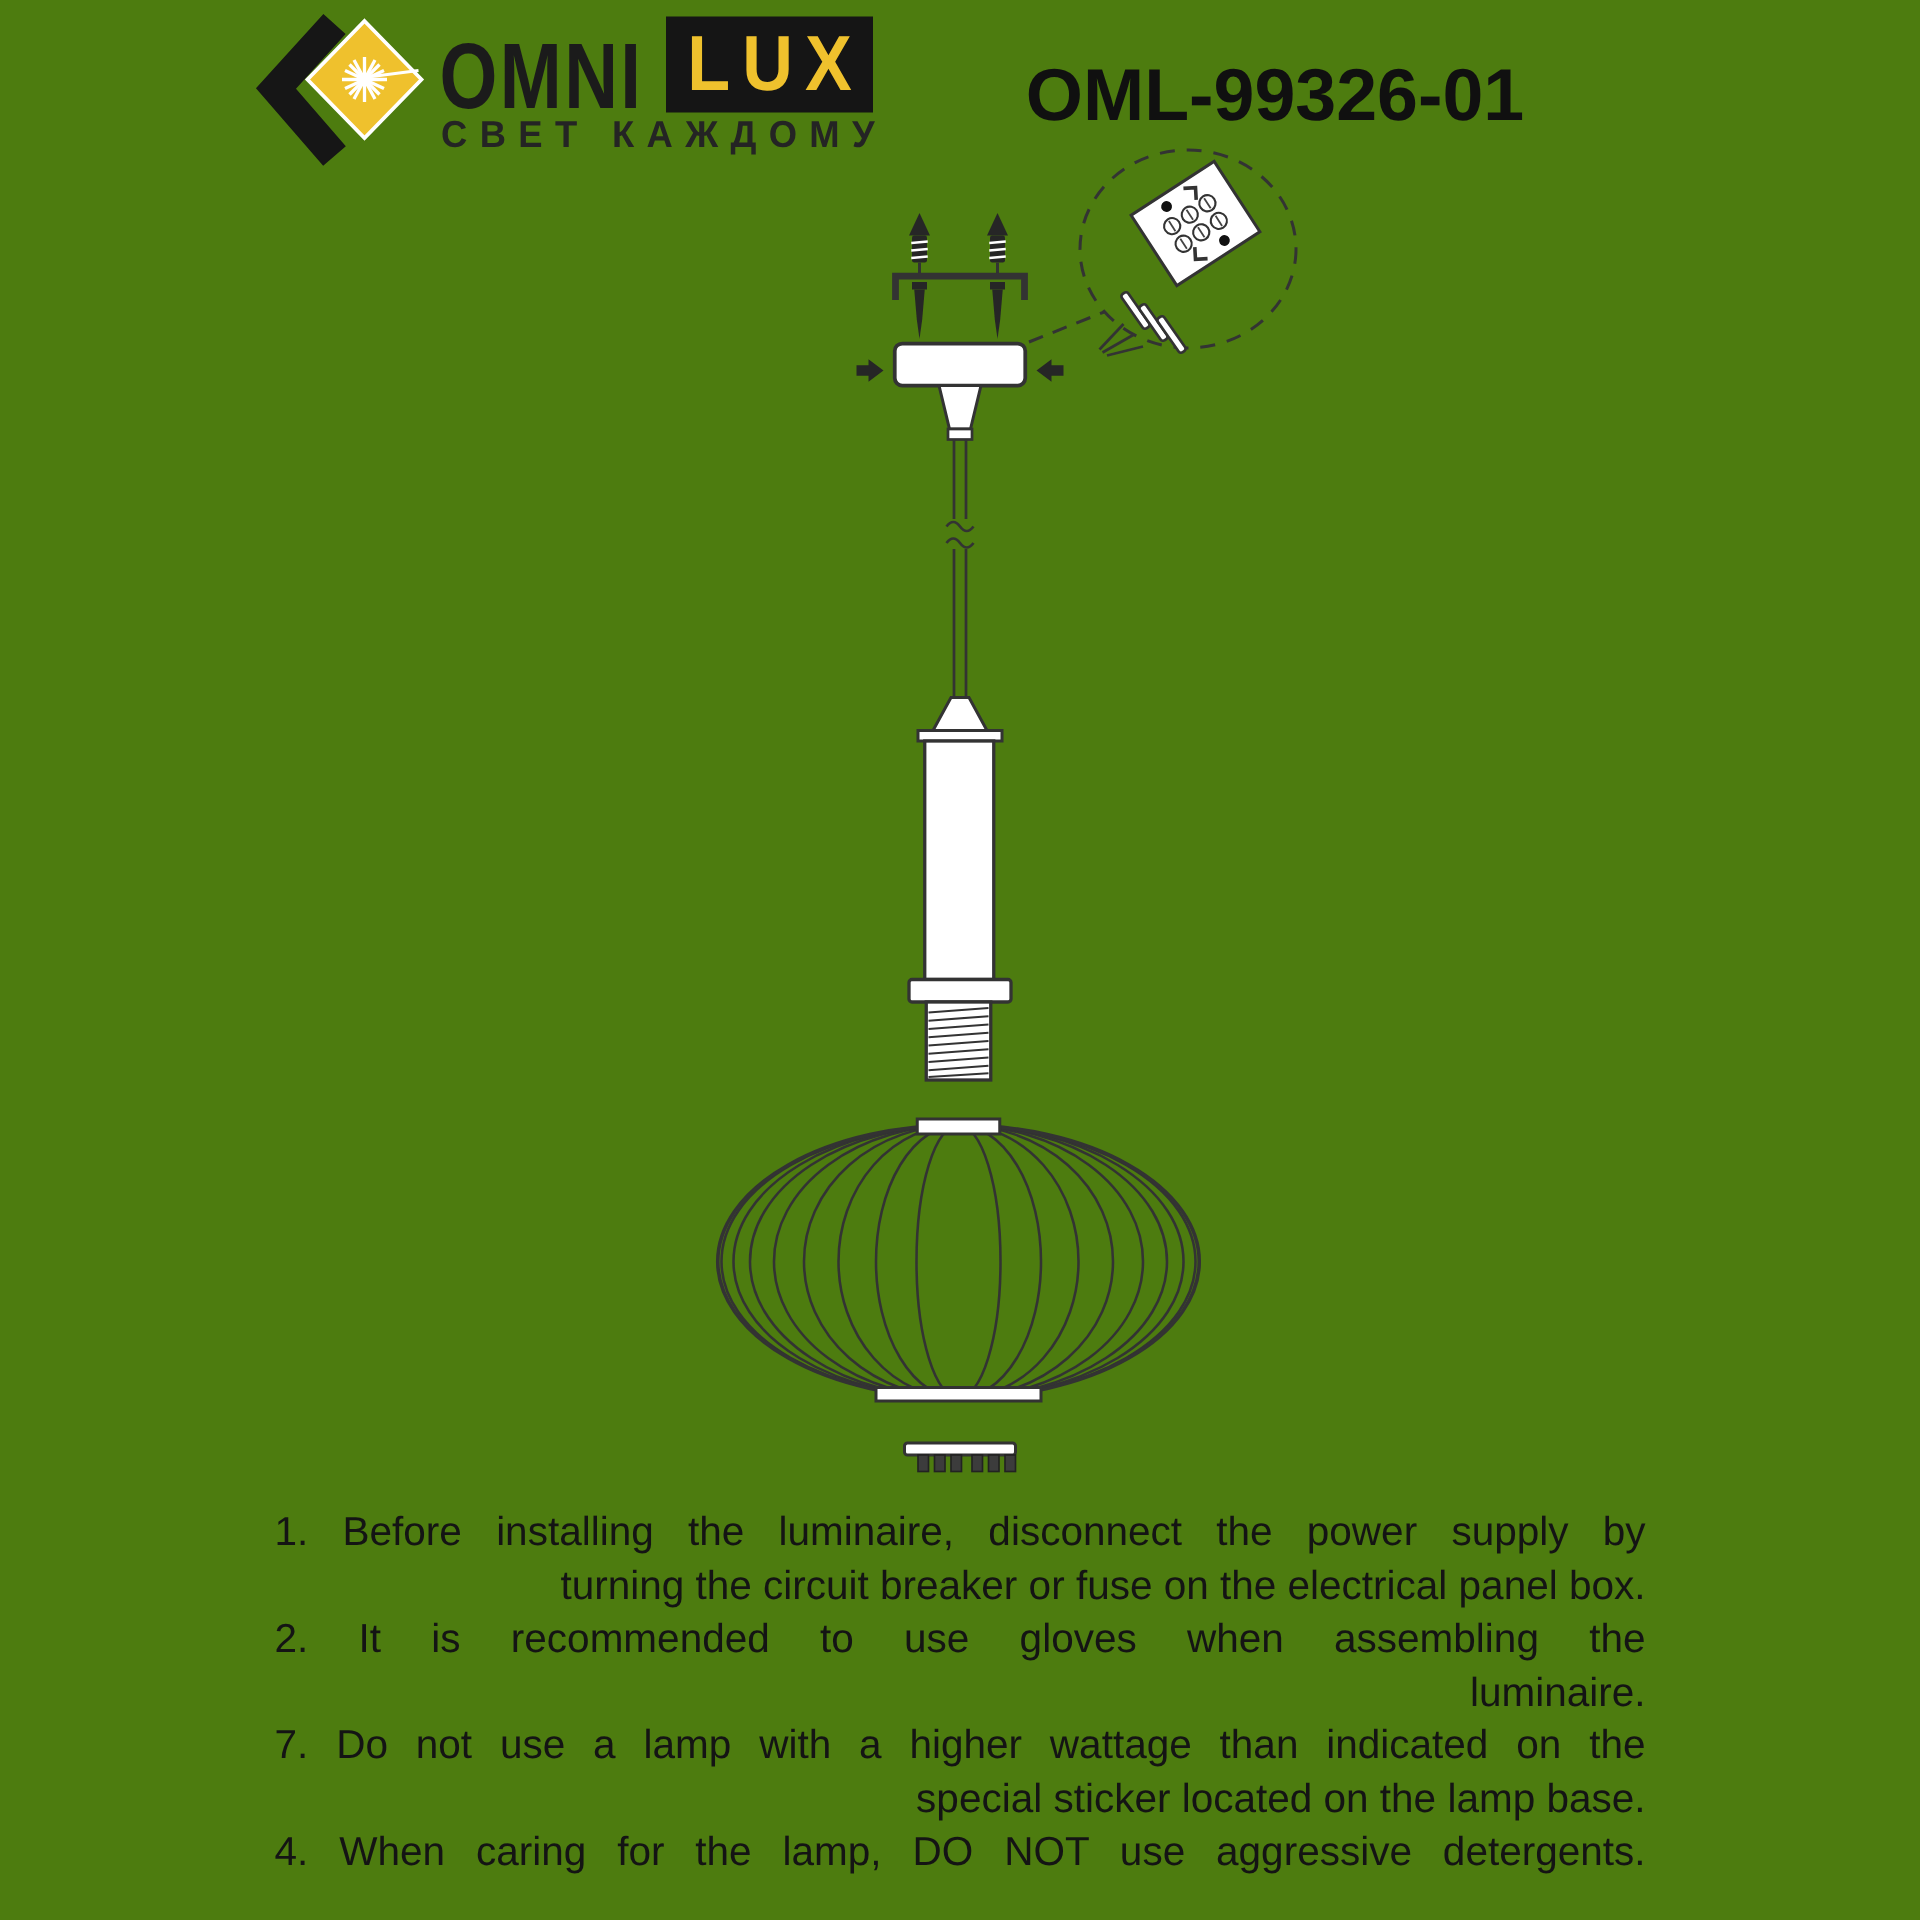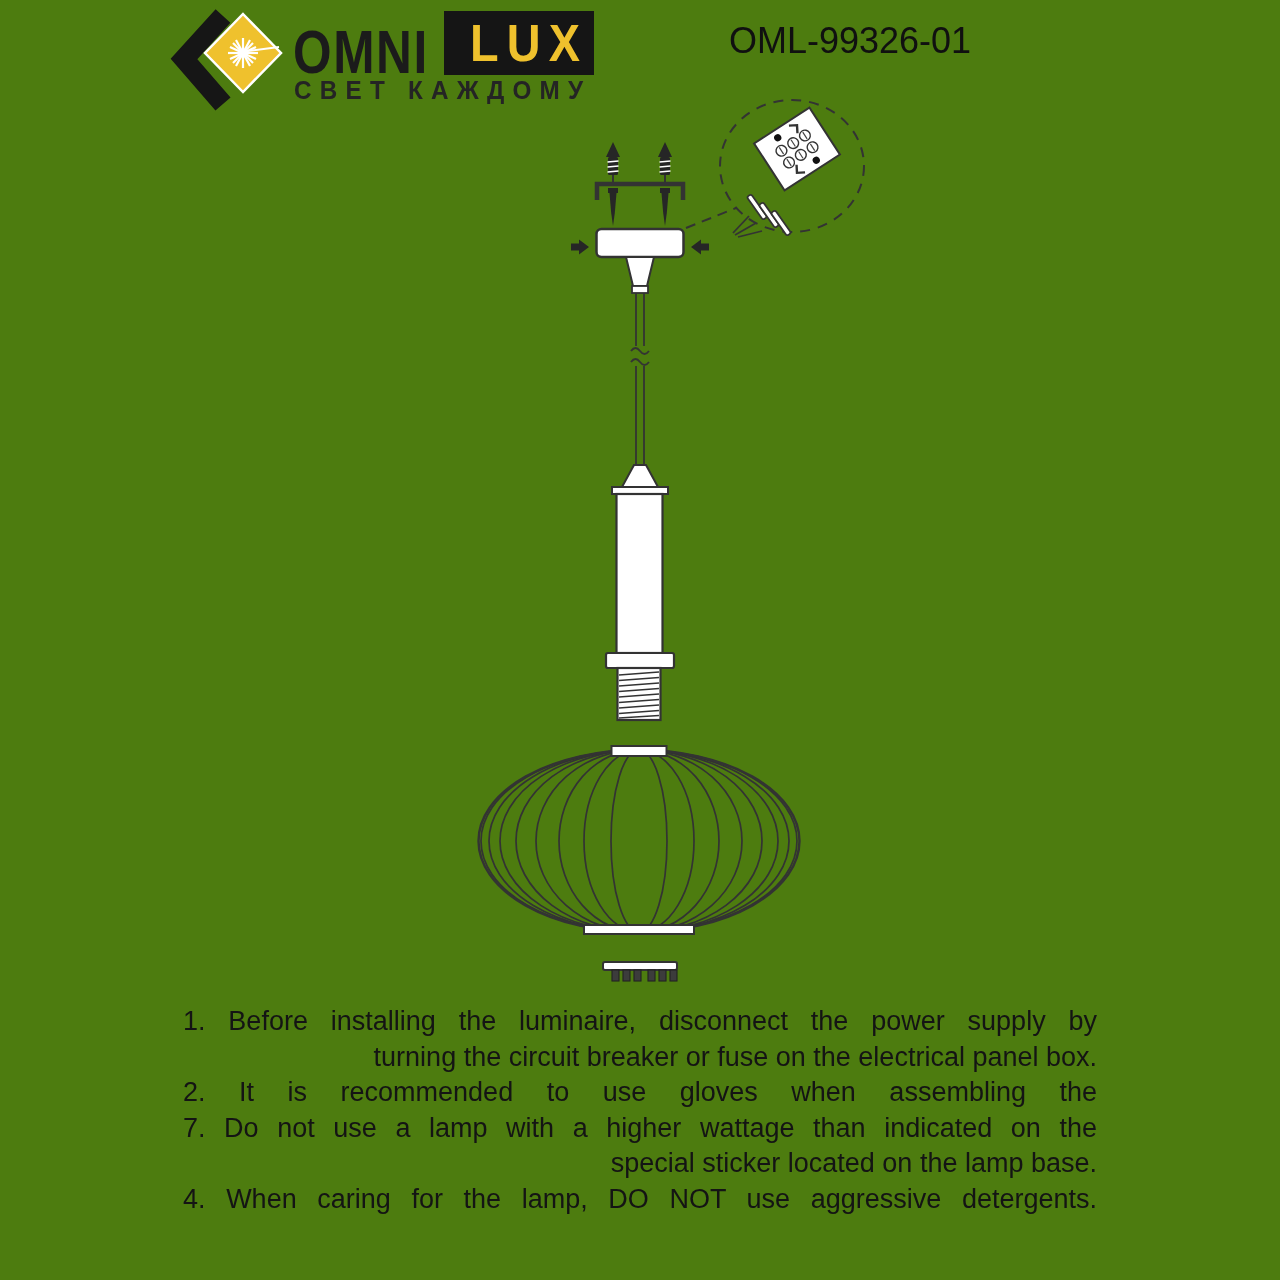--- a/index.html
+++ b/index.html
@@ -11,36 +11,36 @@
   }
   
   .logo-mark{position:absolute;left:163px;top:7px;width:128px;height:106px;}
   .brand-word1{
     position:absolute;left:293px;top:16px;font-size:62px;font-weight:600;
     letter-spacing:2px;color:#1b1b1b;transform:scaleX(.80);transform-origin:left top;
     white-space:nowrap;
   }
   .lux-box{
     position:absolute;left:444px;top:11px;width:138px;height:64px;
-    background:#151515;display:flex;align-items:center;justify-content:center;padding-left:12px;
+    background:#151515;display:flex;align-items:center;justify-content:center;
   }
   .brand-word2{
     font-size:52px;font-weight:700;letter-spacing:9px;
     color:var(--brand-yellow,#EFC12D);transform:scaleX(.9);
     padding-left:9px; 
     white-space:nowrap;
   }
   .brand-tagline{
     position:absolute;left:294px;top:76px;font-size:25px;font-weight:600;
     letter-spacing:8.5px;color:#242424;transform:scaleX(.97);transform-origin:left top;
     white-space:nowrap;
   }
   .model-number{
-    position:absolute;left:650px;top:20px;width:400px;text-align:center;
-    font-size:36px;font-weight:400;letter-spacing:0px;color:#101010;
+    position:absolute;left:650px;top:36px;width:400px;text-align:center;
+    font-size:49px;font-weight:700;letter-spacing:0px;color:#101010;
     white-space:nowrap;
   }
   
   .diagram{position:absolute;left:0;top:0;width:1280px;height:1280px;}
   .ln{stroke:#333;fill:none;}
   .lnw{stroke:#333;fill:#fff;}
   .solid{fill:#262626;stroke:none;}
   
   .instructions{
     position:absolute;left:183px;top:1004px;width:914px;
@@ -221,18 +221,19 @@
         <rect x="659" y="970" width="7" height="11"></rect>
         <rect x="670" y="970" width="7" height="11"></rect>
       </g>
     </g>
   </svg>
 
   <div class="instructions" id="instructions">
       <div class="iline">1. Before installing the luminaire, disconnect the power supply by</div>
       <div class="iline last">turning the circuit breaker or fuse on the electrical panel box.</div>
       <div class="iline">2. It is recommended to use gloves when assembling the</div>
+      <div class="iline last">luminaire.</div>
       <div class="iline">7. Do not use a lamp with a higher wattage than indicated on the</div>
       <div class="iline last">special sticker located on the lamp base.</div>
       <div class="iline">4. When caring for the lamp, DO NOT use aggressive detergents.</div>
     </div>
 
 </div>
 
 </body></html>

